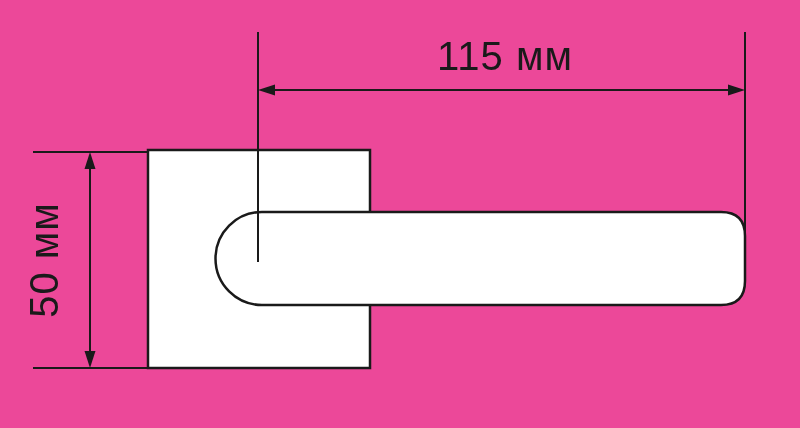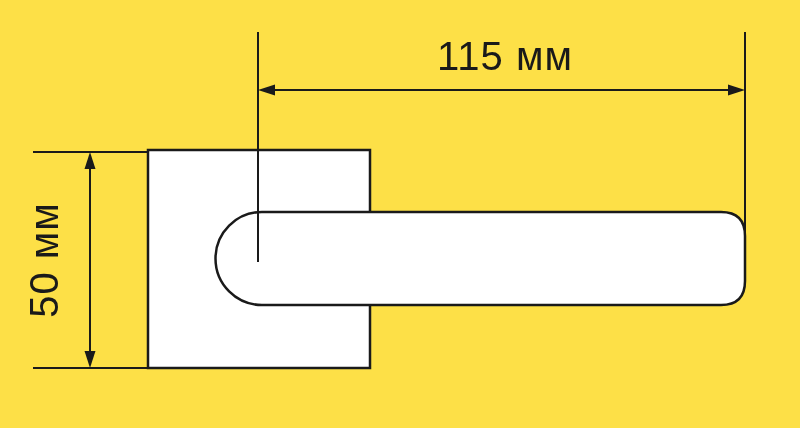--- a/index.html
+++ b/index.html
@@ -4,21 +4,21 @@
 <style>
   html, body {
     margin: 0;
     padding: 0;
     background: #ffffff;
   }
   .stage {
     position: relative;
     width: 800px;
     height: 428px;
-    background: #fde047;
+    background: #ec4899;
     overflow: hidden;
     font-family: "Liberation Sans", sans-serif;
   }
   svg {
     display: block;
   }
   .dim-label {
     font-family: "Liberation Sans", sans-serif;
     font-size: 40px;
     fill: #1a1a1a;

